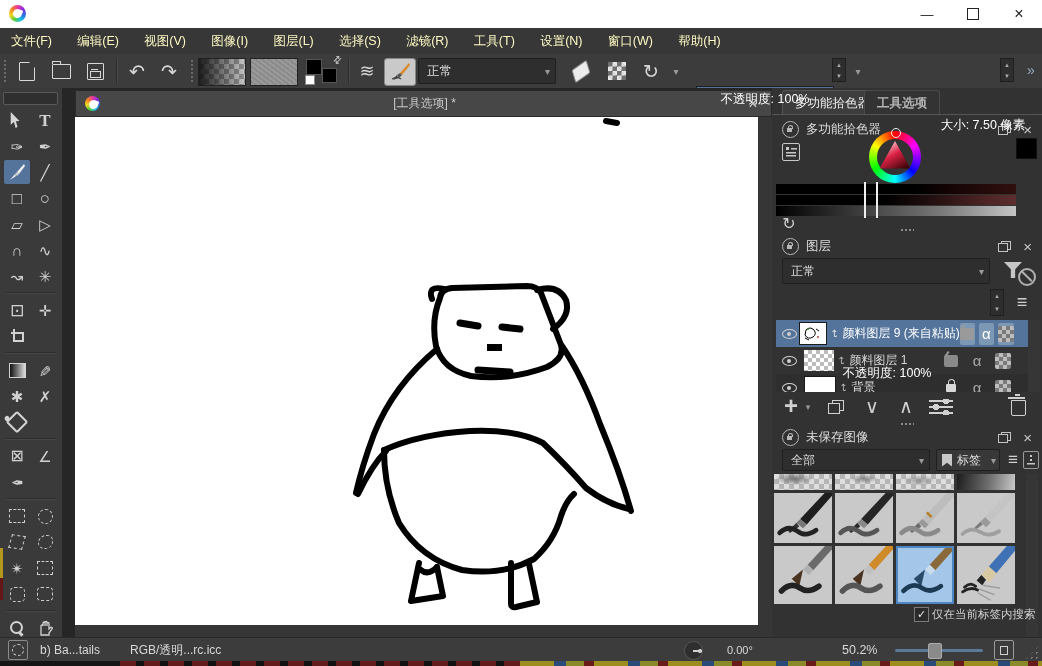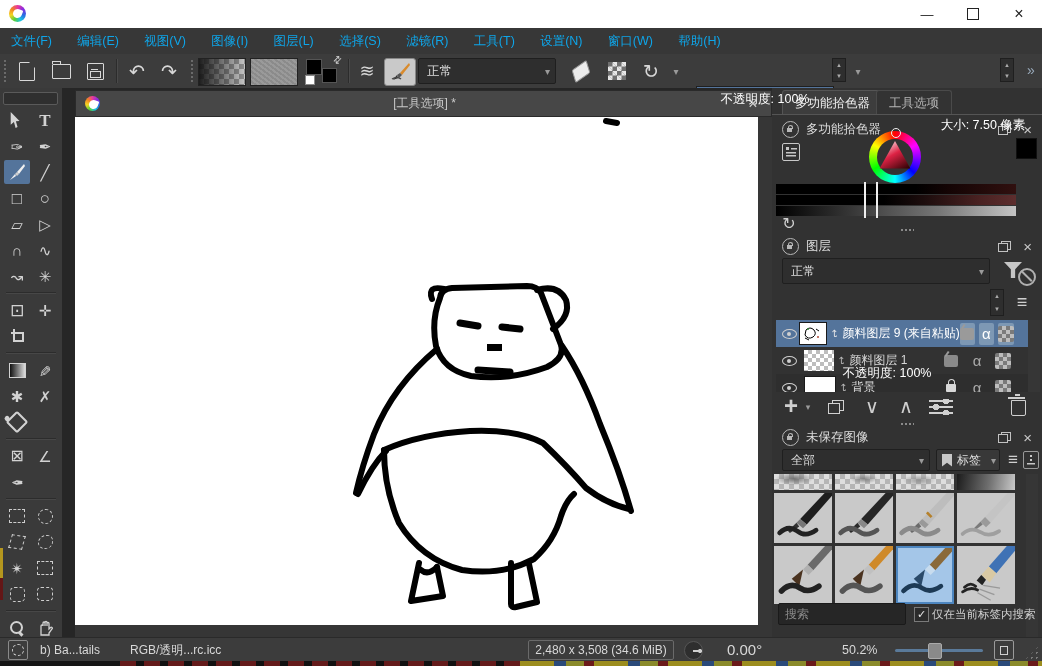--- a/index.html
+++ b/index.html
@@ -13,21 +13,21 @@
   #titlebar{left:0;top:0;width:1042px;height:28px;background:#ffffff;color:#111;}
   .kritalogo{width:17px;height:17px;border-radius:50%;
     background:conic-gradient(#e93a9a,#8a2be2,#2b6be2,#19c3e6,#58d038,#f5d522,#f08622,#e93a9a);
     position:relative;}
   .kritalogo::after{content:"";position:absolute;left:4px;top:4px;width:9px;height:9px;
     background:#fff;border-radius:50% 10% 50% 50%;transform:rotate(20deg);}
   .winbtn{width:46px;height:28px;display:flex;align-items:center;justify-content:center;color:#222;font-size:13px;}
   .maxbox{width:10px;height:10px;border:1px solid #222;}
   
   #menubar{left:0;top:28px;width:1042px;height:26px;background:#373737;border-bottom:1px solid #2a2a2a;}
-  .menuitem{padding:0 11px;line-height:26px;font-size:12.5px;color:#0ea5e9;display:inline-block;}
+  .menuitem{padding:0 11px;line-height:26px;font-size:12.5px;color:#fef9c3;display:inline-block;}
   
   #toolbar{left:0;top:54px;width:1042px;height:34px;background:#3c3c3c;border-bottom:1px solid #262626;}
   .grip{width:5px;height:24px;background-image:radial-gradient(#6a6a6a 1px,transparent 1px);background-size:4px 4px;}
   .tbtn{width:26px;height:26px;display:flex;align-items:center;justify-content:center;border-radius:2px;}
   .tglyph{font-size:17px;color:#d8d8d8;}
   .sep{width:1px;height:24px;background:#2c2c2c;border-right:1px solid #4a4a4a;}
   .doc-icon{width:14px;height:17px;border:1.6px solid #d8d8d8;border-radius:1px;position:relative;background:#3c3c3c;}
   .doc-icon::after{content:"";position:absolute;right:-2px;top:-2px;border:4px solid #3c3c3c;border-left-color:transparent;border-bottom-color:transparent;}
   .folder-icon{width:17px;height:13px;border:1.6px solid #d8d8d8;border-radius:1px;position:relative;}
   .folder-icon::before{content:"";position:absolute;left:-1px;top:-4px;width:7px;height:2px;border:1.6px solid #d8d8d8;border-bottom:none;}
@@ -450,21 +450,21 @@
 
 <div class="abs sbar" style="left:75px;top:625px;width:697px;height:12px;">
   
   
   
 </div>
 
 <div class="abs" id="dockers">
 
   <div class="tab active" style="left:10px;"><span>多功能拾色器</span></div>
-  <div class="tab inactive" style="left:104px;"><span>工具选项</span></div>
+  <div class="tab inactive" style="left:92px;font-weight:bold;"><span>工具选项</span></div>
   <div class="abs" style="left:0;top:26px;width:270px;height:1px;background:#555;"></div>
 
   <div class="phead" style="left:10px;top:31px;width:250px;">
     <span class="lockcirc"></span>
     <span>多功能拾色器</span>
     <span class="floaticon" style="margin-left:auto;margin-right:12px;"></span>
     <span class="xglyph">×</span>
   </div>
   <div class="abs listicon" style="left:10px;top:55px;"></div>
   <div class="abs" style="left:1248px;"></div>
@@ -679,37 +679,35 @@
           </svg></span>
     </div>
   </div>
 
   <div class="abs sbar" style="left:254px;top:386px;width:12px;height:216px;">
     
     
   </div>
 
   <div class="abs" style="left:0;top:512px;width:270px;height:30px;">
-    <input class="srch abs" style="left: 6px; top: 3px; width: 128px; height: 22px; box-sizing: border-box;" placeholder="搜索">
     <span class="cbx abs" style="left:142px;top:7px;">
         <span>✓</span>
       </span>
     <span class="abs" style="left:160px;top:7px;font-size:11.5px;color:#cfcfcf;white-space:nowrap;">仅在当前标签内搜索</span>
   </div>
 </div>
 
 <div class="abs" id="statusbar">
   <div class="abs selstatus" style="left:8px;top:2px;">
       <i></i>
     </div>
   <div class="abs" style="left:40px;top:0;line-height:24px;font-size:12px;">b) Ba...tails</div>
   <div class="abs" style="left:130px;top:0;line-height:24px;font-size:12px;">RGB/透明...rc.icc</div>
-  <div class="abs" style="left:528px;top:2px;width:144px;height:18px;border:1px solid #6a6a6a;border-radius:2px;text-align:center;line-height:18px;font-size:12px;">2,480 x 3,508 (34.6 MiB)</div>
   <div class="abs dial" style="left:684px;top:3px;"></div>
-  <div class="abs" style="left:727px;top:0;line-height:24px;font-size:15px;">0.00°</div>
+  <div class="abs" style="left:727px;top:0;line-height:24px;font-size:11px;">0.00°</div>
   <div class="abs" style="left:842px;top:0;line-height:24px;font-size:12.5px;">50.2%</div>
   <div class="abs" style="left:895px;top:11px;width:88px;height:3px;background:#5a7a9a;border-radius:2px;"></div>
   <div class="abs" style="left:928px;top:5px;width:12px;height:14px;background:#8a8a8a;border:1px solid #aaa;border-radius:2px;"></div>
   <div class="abs fitbtn" style="left:994px;top:2px;">
       <i></i>
     </div>
   <div class="abs gripcorner" style="left:1024px;top:7px;"></div>
 </div>
 
 <div class="abs" id="deskstrip">

